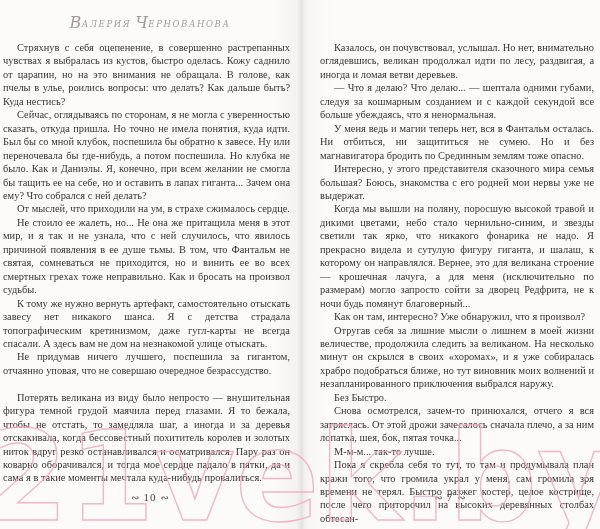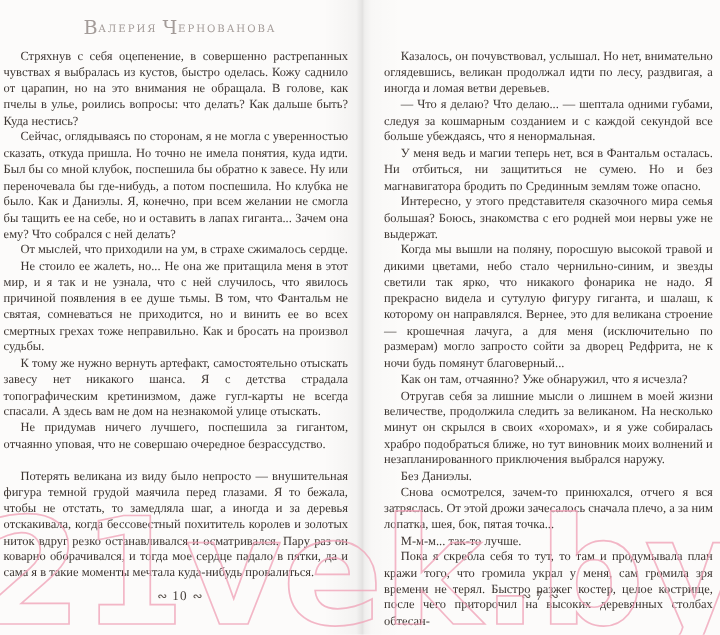--- a/index.html
+++ b/index.html
@@ -21,20 +21,21 @@
       rgba(0,0,0,0.10) 50%,
       rgba(0,0,0,0.05) 53%,
       rgba(0,0,0,0.015) 62%,
       rgba(0,0,0,0) 100%);
     pointer-events:none;
   }
   .running-header{
     position:absolute;top:13px;left:0;right:0;
     text-align:center;
     font-family:"DejaVu Serif", serif;
+    font-style:italic;
     color:#a39b98;
     font-size:8.5px;
     letter-spacing:1.6px;
     text-transform:uppercase;
     white-space:nowrap;
   }
   .running-header .cap{
     font-size:16px;
     letter-spacing:0.5px;
     vertical-align:-1px;
@@ -94,23 +95,23 @@
     </div>
   </section>
 
   <section class="page page-right">
     <div class="page-text">
         <p>Казалось, он почувствовал, услышал. Но нет, внимательно оглядевшись, великан продолжал идти по лесу, раздвигая, а иногда и ломая ветви деревьев.</p>
         <p>— Что я делаю? Что делаю... — шептала одними губами, следуя за кошмарным созданием и с каждой секундой все больше убеждаясь, что я ненормальная.</p>
         <p>У меня ведь и магии теперь нет, вся в Фантальм осталась. Ни отбиться, ни защититься не сумею. Но и без магнавигатора бродить по Срединным землям тоже опасно.</p>
         <p>Интересно, у этого представителя сказочного мира семья большая? Боюсь, знакомства с его родней мои нервы уже не выдержат.</p>
         <p>Когда мы вышли на поляну, поросшую высокой травой и дикими цветами, небо стало чернильно-синим, и звезды светили так ярко, что никакого фонарика не надо. Я прекрасно видела и сутулую фигуру гиганта, и шалаш, к которому он направлялся. Вернее, это для великана строение — крошечная лачуга, а для меня (исключительно по размерам) могло запросто сойти за дворец Редфрита, не к ночи будь помянут благоверный...</p>
-        <p>Как он там, отчаянно? Уже обнаружил, что я исчезла?</p>
+        <p>Как он там, интересно? Уже обнаружил, что я произвол?</p>
         <p>Отругав себя за лишние мысли о лишнем в моей жизни величестве, продолжила следить за великаном. На несколько минут он скрылся в своих «хоромах», и я уже собиралась храбро подобраться ближе, но тут виновник моих волнений и незапланированного приключения выбрался наружу.</p>
-        <p>Без Даниэлы.</p>
+        <p>Без Быстро.</p>
         <p>Снова осмотрелся, зачем-то принюхался, отчего я вся затряслась. От этой дрожи зачесалось сначала плечо, а за ним лопатка, шея, бок, пятая точка...</p>
         <p>М-м-м... так-то лучше.</p>
         <p>Пока я скребла себя то тут, то там и продумывала план кражи того, что громила украл у меня, сам громила зря времени не терял. Быстро разжег костер, целое кострище, после чего приторочил на высоких деревянных столбах обтесан-</p>
       </div>
     <div class="pagenum">
       <span class="orn">∾</span><span>7</span><span class="orn">∾</span>
     </div>
   </section>
 
   <div class="gutter-shade"></div>

